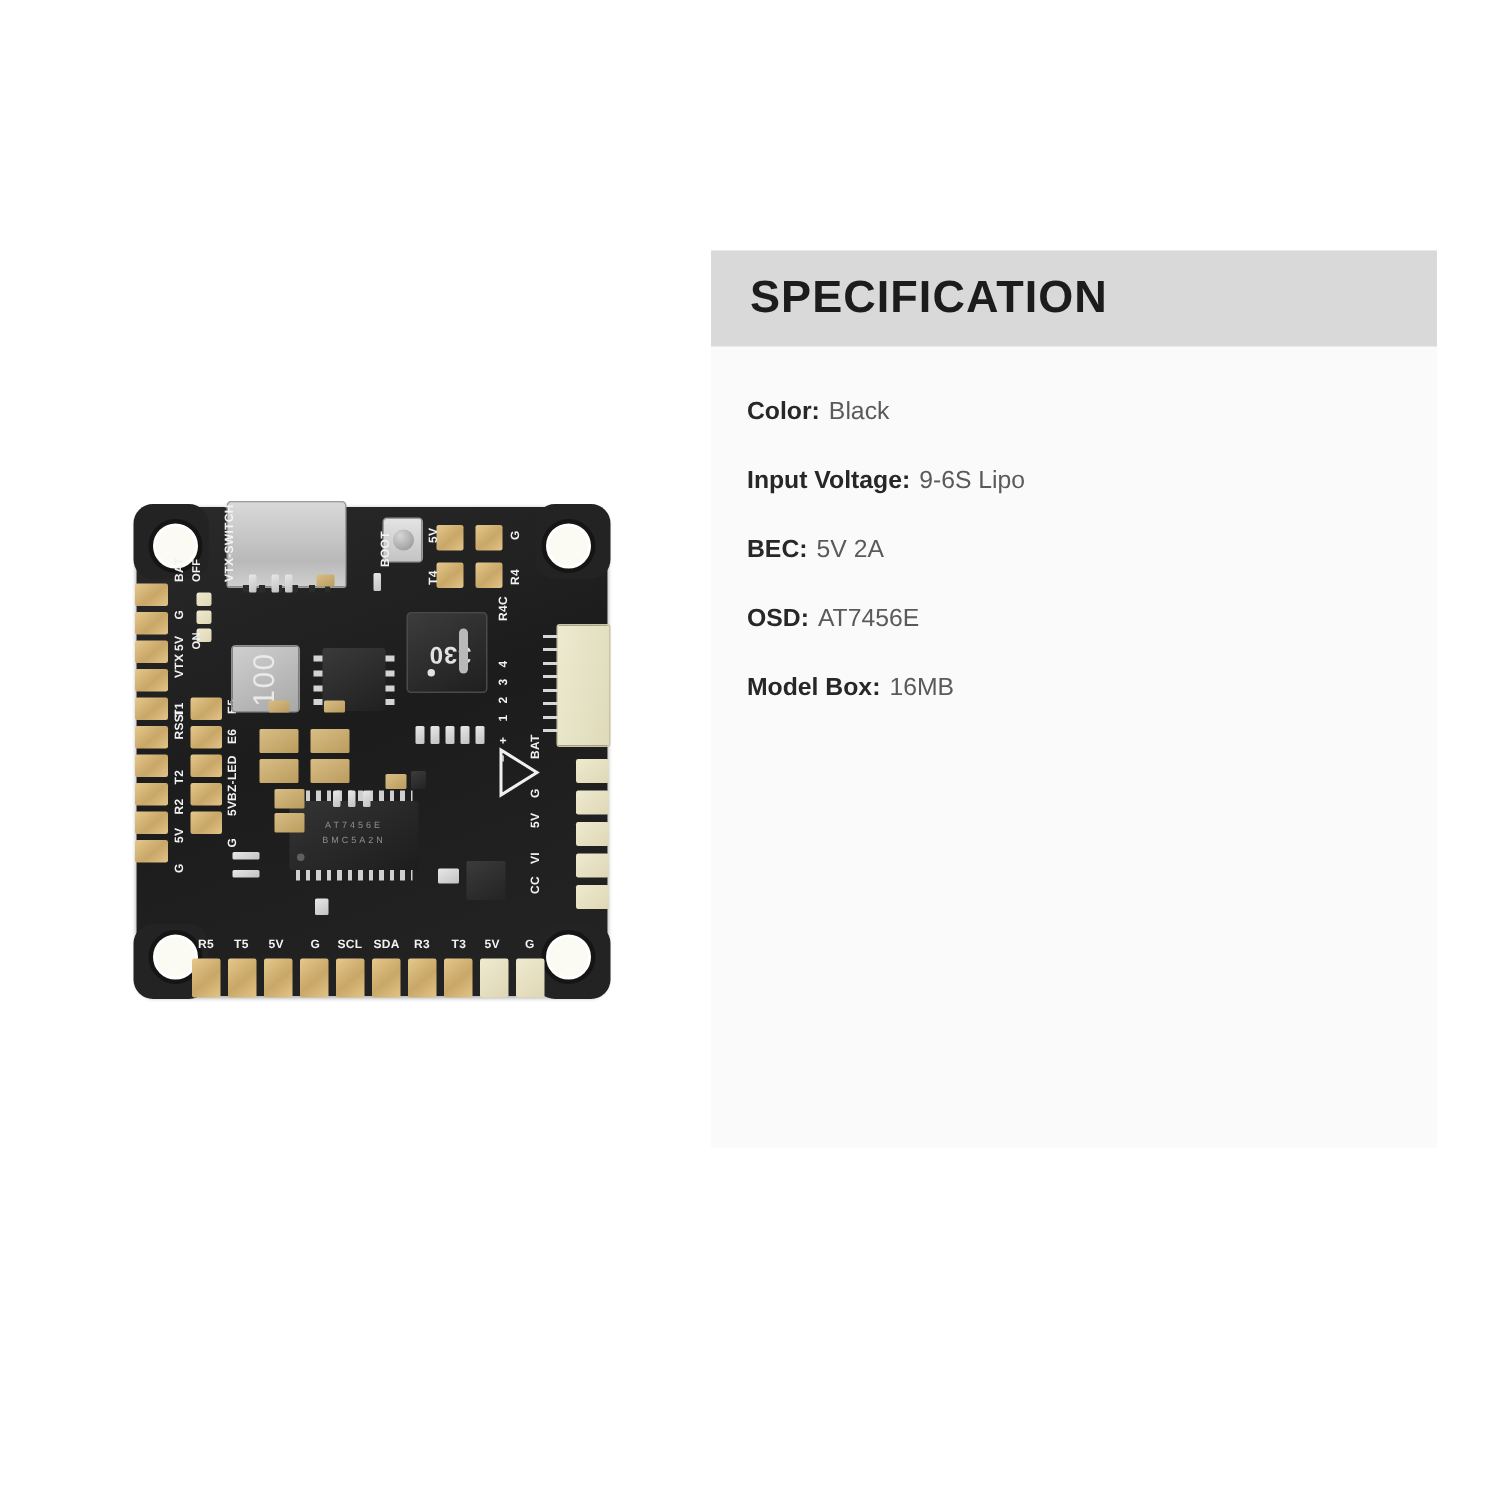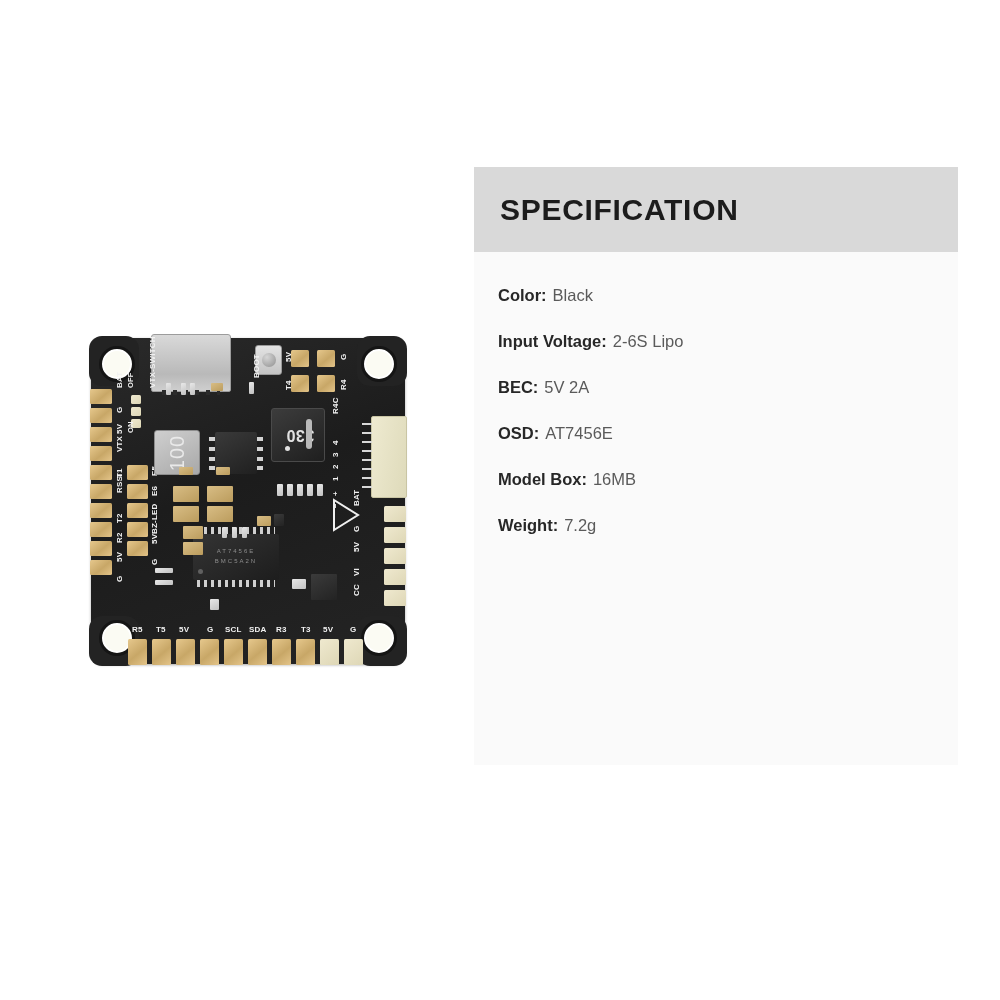--- a/index.html
+++ b/index.html
@@ -18,21 +18,21 @@
   
   #spec-panel {
     position: absolute;
     left: 474px;
     top: 167px;
     width: 484px;
     height: 598px;
     background: #fafafa;
   }
   #spec-header {
-    height: 85px;
+    height: 64px;
     background: #d9d9d9;
     display: flex;
     align-items: center;
   }
   #spec-title {
     font-size: 30px;
     font-weight: bold;
     letter-spacing: 0.7px;
     color: #1c1c1c;
     padding-left: 26px;
@@ -459,32 +459,28 @@
   <div id="spec-header">
     <div id="spec-title">SPECIFICATION</div>
   </div>
   <div id="spec-list">
     <div class="spec-row">
       <span class="spec-label">Color:</span>
       <span class="spec-value">Black</span>
     </div>
     <div class="spec-row">
       <span class="spec-label">Input Voltage:</span>
-      <span class="spec-value">2-6S Lipo</span>
+      <span class="spec-value">9-6S Lipo</span>
     </div>
     <div class="spec-row">
       <span class="spec-label">BEC:</span>
       <span class="spec-value">5V 2A</span>
     </div>
     <div class="spec-row">
       <span class="spec-label">OSD:</span>
       <span class="spec-value">AT7456E</span>
     </div>
     <div class="spec-row">
       <span class="spec-label">Model Box:</span>
       <span class="spec-value">16MB</span>
     </div>
-    <div class="spec-row">
-      <span class="spec-label">Weight:</span>
-      <span class="spec-value">7.2g</span>
-    </div>
   </div>
 </div>
 
 </body></html>

